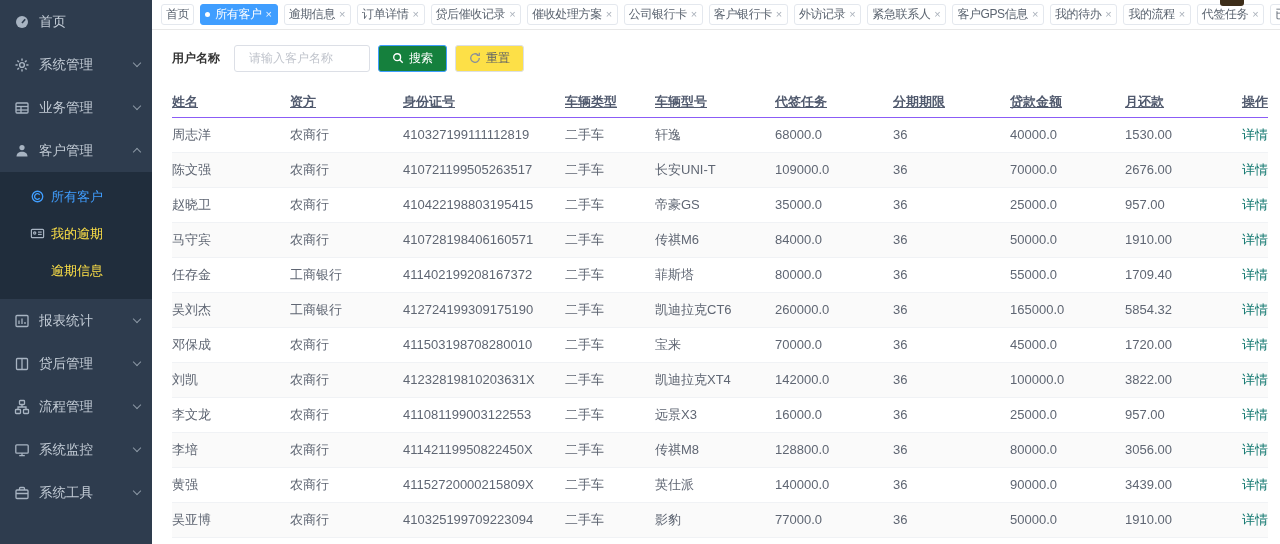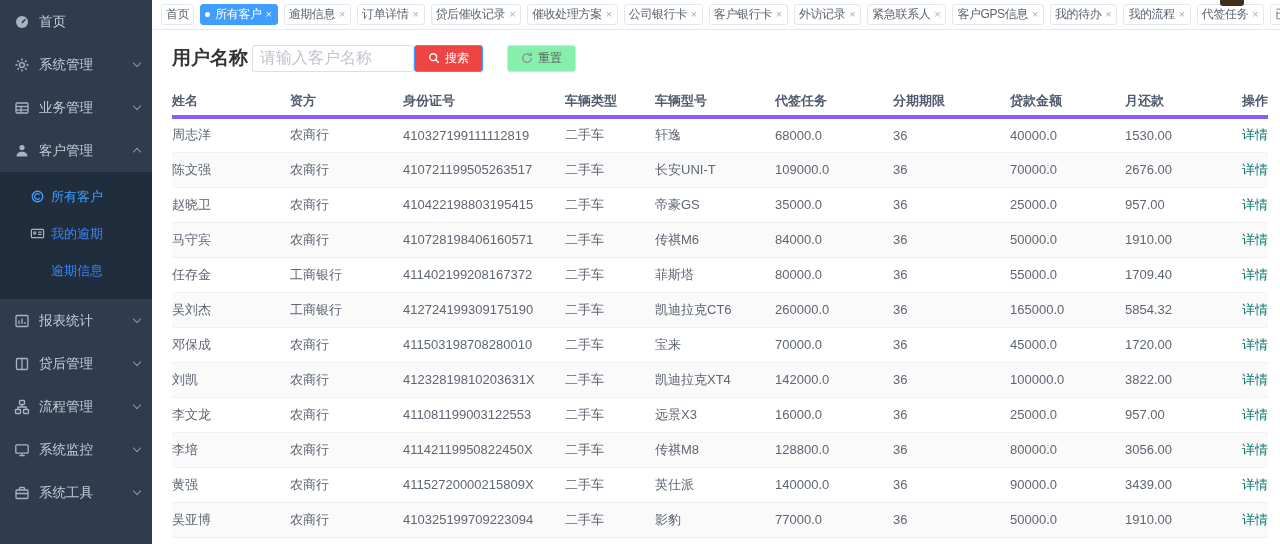--- a/index.html
+++ b/index.html
@@ -13,21 +13,21 @@
   .side-item { display:flex; align-items:center; height:43px; padding:0 12px 0 14px;
     color:#c3ccd6; font-size:13.5px; cursor:pointer; }
   .side-item .ico { width:16px; height:16px; margin-right:9px; color:#a8b4c2;
     display:inline-flex; align-items:center; justify-content:center; flex:none; }
   .side-item .lbl { flex:1; white-space:nowrap; }
   .chev { width:6px; height:6px; border-right:1.5px solid #8b97a5; border-bottom:1.5px solid #8b97a5;
     transform:rotate(45deg); margin-top:-3px; flex:none; }
   .chev.up { transform:rotate(-135deg); margin-top:3px; }
   .submenu { background:#202d3c; padding:6px 0 10px; }
   .sub-item { display:flex; align-items:center; height:37px; padding:0 12px 0 30px;
-    color:#3b82f6; font-size:13px; cursor:pointer; }
+    color:#fde047; font-size:13px; cursor:pointer; }
   .sub-item .ico { width:15px; height:15px; margin-right:6px; color:#a8b4c2;
     display:inline-flex; align-items:center; justify-content:center; flex:none; }
   .sub-item.active { color:#409eff; }
   .sub-item.active .ico { color:#409eff; }
   .ico svg { width:100%; height:100%; }
 
   
   .tabbar { position:absolute; left:152px; top:0; right:0; height:30px; background:#fff;
     border-bottom:1px solid #e8e8e8; display:flex; align-items:center; gap:6px;
     padding-left:9px; overflow:hidden; white-space:nowrap; z-index:4; }
@@ -37,36 +37,36 @@
   .tab .close { font-size:11px; color:#a9b0ba; line-height:1; padding:0 1px; cursor:pointer; }
   .tab.active { background:#409eff; border-color:#409eff; color:#fff; }
   .tab.active .close { color:#eaf4ff; }
   .tab .dot { width:5px; height:5px; border-radius:50%; background:#fff; margin-right:2px; }
   .avatar-frag { position:absolute; top:0; right:36px; width:24px; height:6px;
     background:#3d2d19; border-radius:0 0 3px 3px; z-index:6; cursor:pointer; }
 
   
   .content { position:absolute; left:152px; top:31px; right:0; bottom:0; background:#fff; }
   .search-row { display:flex; align-items:center; margin:13px 0 0 20px; height:28px; }
-  .search-label { font-size:19px; font-weight:bold; color:#333; margin-right:4px; }
-  .search-input { width:162px; height:27px; border:1px solid #dcdfe6; border-radius:3px;
-    padding:0 7px; font-size:16px; color:#606266; outline:none;
+  .search-label { font-size:12px; font-weight:bold; color:#333; margin-right:14px; }
+  .search-input { width:136px; height:27px; border:1px solid #dcdfe6; border-radius:3px;
+    padding:0 14px; font-size:12px; color:#606266; outline:none;
     font-family:"Liberation Sans","DejaVu Sans",sans-serif; }
   .search-input::placeholder { color:#c0c4cc; }
   .btn { display:inline-flex; align-items:center; gap:5px; height:27px; padding:0 13px;
     border-radius:3px; font-size:12px; cursor:pointer; border:1px solid transparent; }
-  .btn-primary { background:#ef4444; border-color:#409eff; color:#fff; margin-left:0; }
-  .btn-plain { background:#86efac; border-color:#dcdfe6; color:#606266; margin-left:24px; }
+  .btn-primary { background:#15803d; border-color:#409eff; color:#fff; margin-left:8px; }
+  .btn-plain { background:#fde047; border-color:#dcdfe6; color:#606266; margin-left:8px; }
   .btn svg { width:12px; height:12px; }
 
   
   .tablewrap { margin:15px 12px 0 20px; }
   table { width:100%; border-collapse:collapse; table-layout:fixed; }
   th { height:30px; text-align:left; font-size:13px; font-weight:bold; color:#515a6e;
-    border-bottom:4px solid #8b5cf6; white-space:nowrap; overflow:hidden; }
+    border-bottom:1px solid #8b5cf6; white-space:nowrap; overflow:hidden;text-decoration:underline; }
   td { height:35px; font-size:13px; color:#5f6673; border-bottom:1px solid #f0f2f5;
     white-space:nowrap; overflow:hidden; }
   tbody tr:nth-child(even) td { background:#fafafa; }
   th:last-child, td:last-child { text-align:right; }
   .link { color:#0f766e; cursor:pointer; }
   col.c-name{width:118px} col.c-funder{width:113px} col.c-id{width:162px}
   col.c-type{width:90px} col.c-model{width:120px} col.c-price{width:118px}
   col.c-term{width:117px} col.c-loan{width:115px} col.c-month{width:115px}
   col.c-act{width:auto}
 </style>

